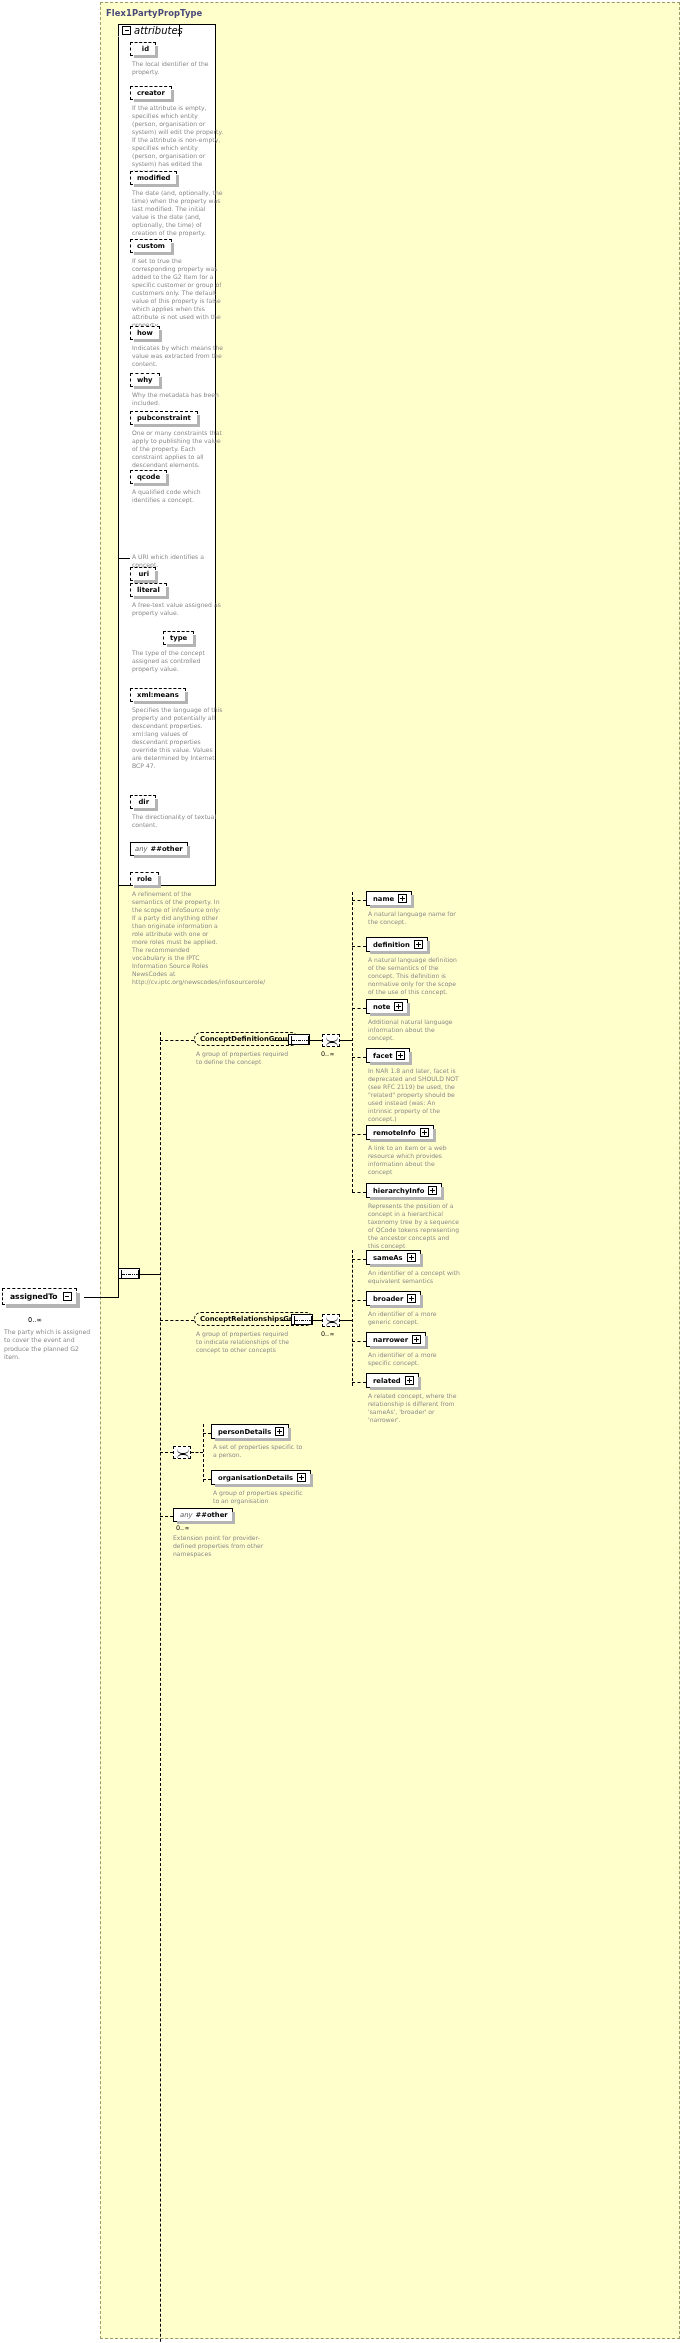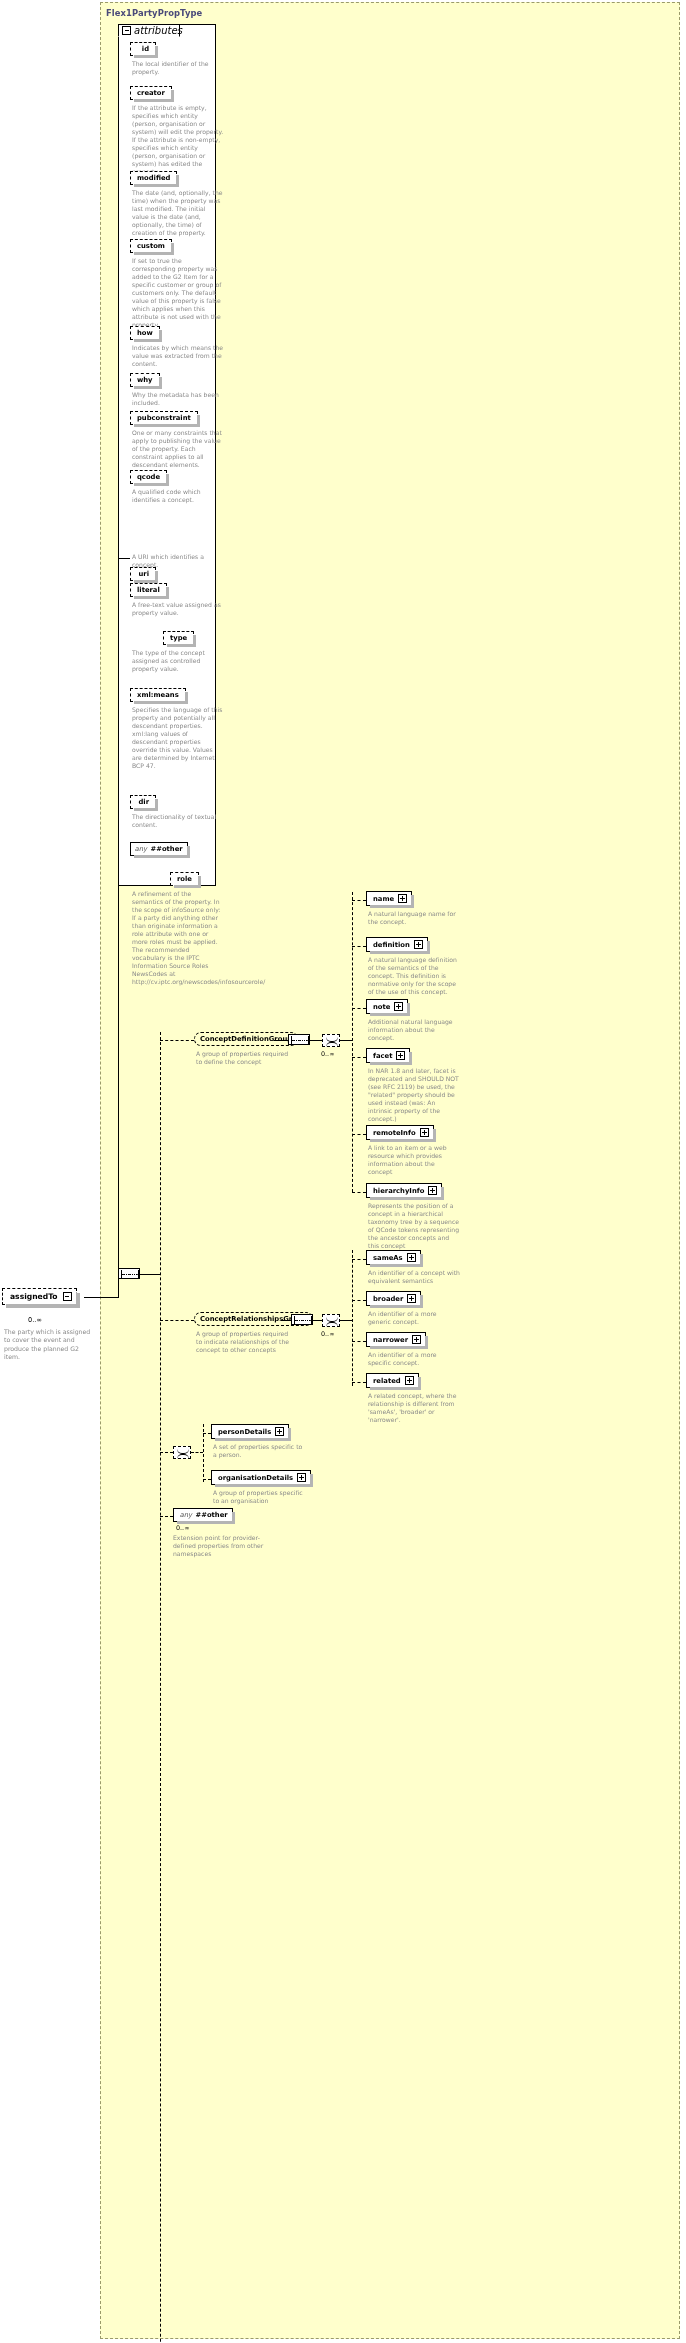--- a/index.html
+++ b/index.html
@@ -243,21 +243,21 @@
 </div>
 <div class="attr-desc" style="left:132px;top:813px;">The directionality of textual content.</div>
 
 <div class="attr-node any-node" style="left:130px;top:842px;">
   <div class="nbox">
     <span class="anyword">any</span>
     <span class="anyname">##other</span>
   </div>
 </div>
 
-<div class="attr-node" style="left:130px;top:872px;margin-left:40px;">
+<div class="attr-node" style="left:130px;top:872px;">
   <div class="nbox">role</div>
 </div>
 <div class="attr-desc" style="left:132px;top:890px;">A refinement of the semantics of the property. In the scope of infoSource only: If a party did anything other than originate information a role attribute with one or more roles must be applied. The recommended vocabulary is the IPTC Information Source Roles NewsCodes at http://cv.iptc.org/newscodes/infosourcerole/</div>
 
 <div class="root-node">
   <div class="rbox">
     <span>assignedTo</span>
     <span class="minus-box"></span>
   </div>
 </div>

